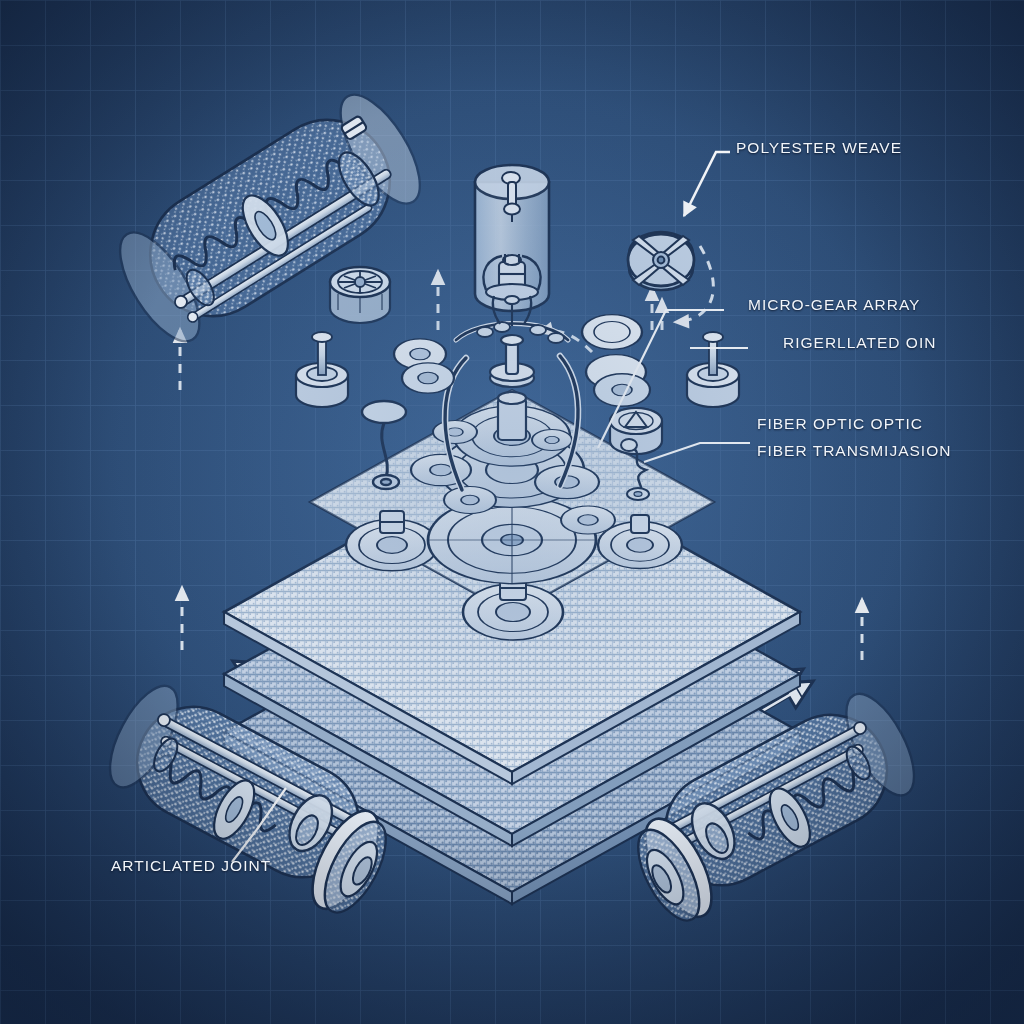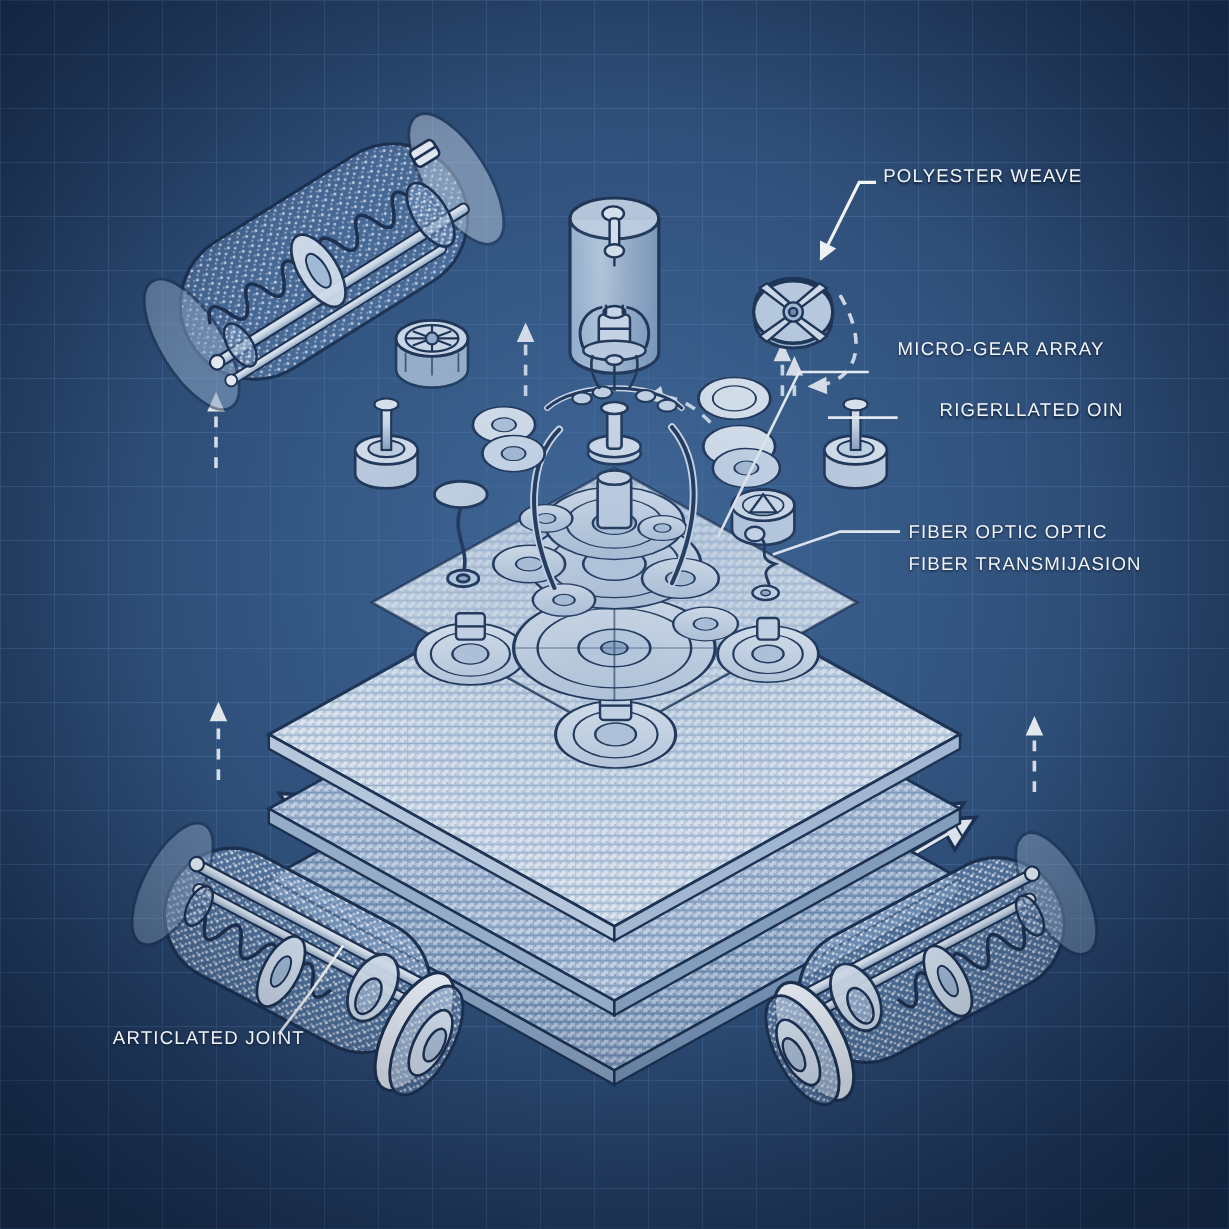--- a/index.html
+++ b/index.html
@@ -13,21 +13,21 @@
     position:absolute;inset:0;pointer-events:none;
     background:
       radial-gradient(ellipse 70% 65% at 50% 45%, rgba(70,110,160,0.28) 0%, rgba(40,70,115,0.05) 55%, rgba(12,24,45,0.55) 100%);
   }
   svg.canvas{position:absolute;left:0;top:0;width:1024px;height:1024px;display:block;}
   .lbl{
     position:absolute;color:#f2f6fb;font-size:15.5px;letter-spacing:1.0px;
     white-space:nowrap;font-family:"Liberation Sans",sans-serif;
     text-shadow:0 1px 2px rgba(8,18,36,0.85);
   }
-  .lbl.two{line-height:27px;margin-top:20px;}
+  .lbl.two{line-height:27px;}
 </style>
 </head>
 <body>
 
 <div id="stage">
 
 <svg class="canvas" viewBox="0 0 1024 1024">
   <defs>
 
     <pattern id="gridSmall" width="45" height="45" patternUnits="userSpaceOnUse">
@@ -480,24 +480,24 @@
     <path d="M748 348 L690 348"></path>
     <path d="M750 443 L700 443 L644 462"></path>
     <path d="M232 862 L258 828 L286 788"></path>
   </g>
 </svg>
 
 <div class="vignette"></div>
 
 <div class="lbl" style="left:736px;top:148px;transform:translateY(-50%);">POLYESTER WEAVE</div>
 
-<div class="lbl" style="left:730px;top:292px;transform:translateY(-50%);padding-left:18px;">MICRO-GEAR ARRAY</div>
+<div class="lbl" style="left:730px;top:305px;transform:translateY(-50%);padding-left:18px;">MICRO-GEAR ARRAY</div>
 
 <div class="lbl" style="left:783px;top:343px;transform:translateY(-50%);">RIGERLLATED OIN</div>
 
 <div class="lbl two" style="left:757px;top:437px;transform:translateY(-50%);">
   <div>FIBER OPTIC OPTIC</div>
   <div>FIBER TRANSMIJASION</div>
 </div>
 
-<div class="lbl" style="left:94px;top:866px;transform:translateY(-50%);">ARTICLATED JOINT</div>
+<div class="lbl" style="left:111px;top:866px;transform:translateY(-50%);">ARTICLATED JOINT</div>
 
 </div>
 
 </body></html>

